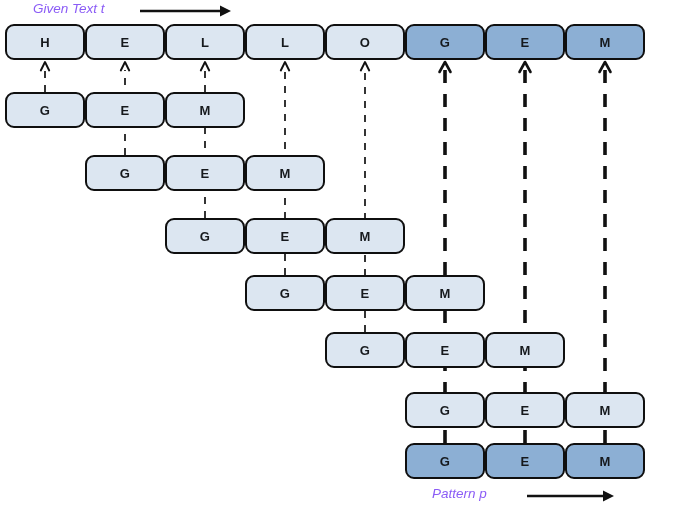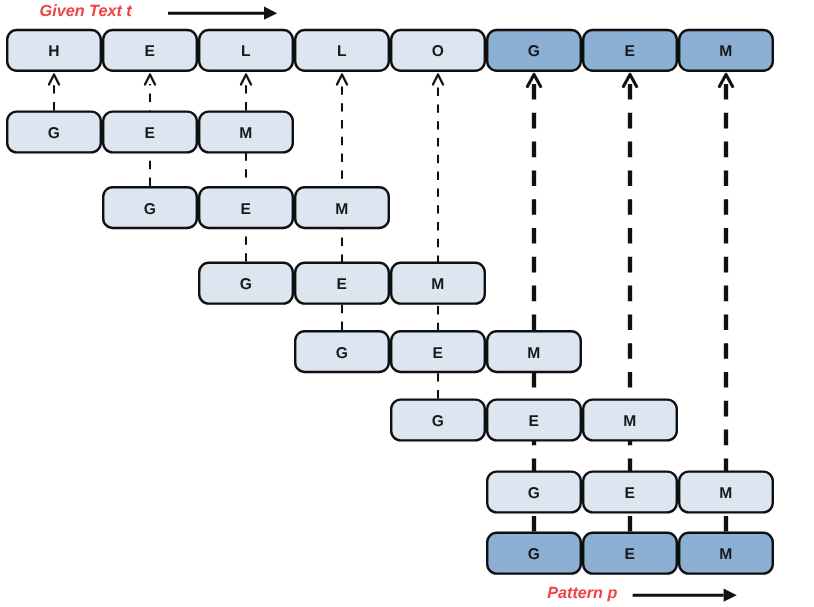--- a/index.html
+++ b/index.html
@@ -31,28 +31,28 @@
     letter-spacing:.3px;
     z-index:5;
   }
   .cell.light{background:#dce6f1;}
   .cell.dark{background:#8cafd4;}
 
   
   .caption{
     position:absolute;
     font-size:13.5px;
-    font-weight:bold;
+    font-weight:normal;
     font-style:italic;
-    color:#ef4444;
+    color:#8b5cf6;
     white-space:nowrap;
     z-index:6;
   }
   #given-text-label{left:33px;top:1px;}
-  #pattern-label{left:456px;top:486px;}
+  #pattern-label{left:432px;top:486px;}
 
   .caption-arrow{position:absolute;z-index:6;}
   #given-text-arrow{left:140px;top:4px;}
   #pattern-arrow{left:527px;top:489px;}
 </style>
 </head>
 <body>
 
 <div id="stage">
 

